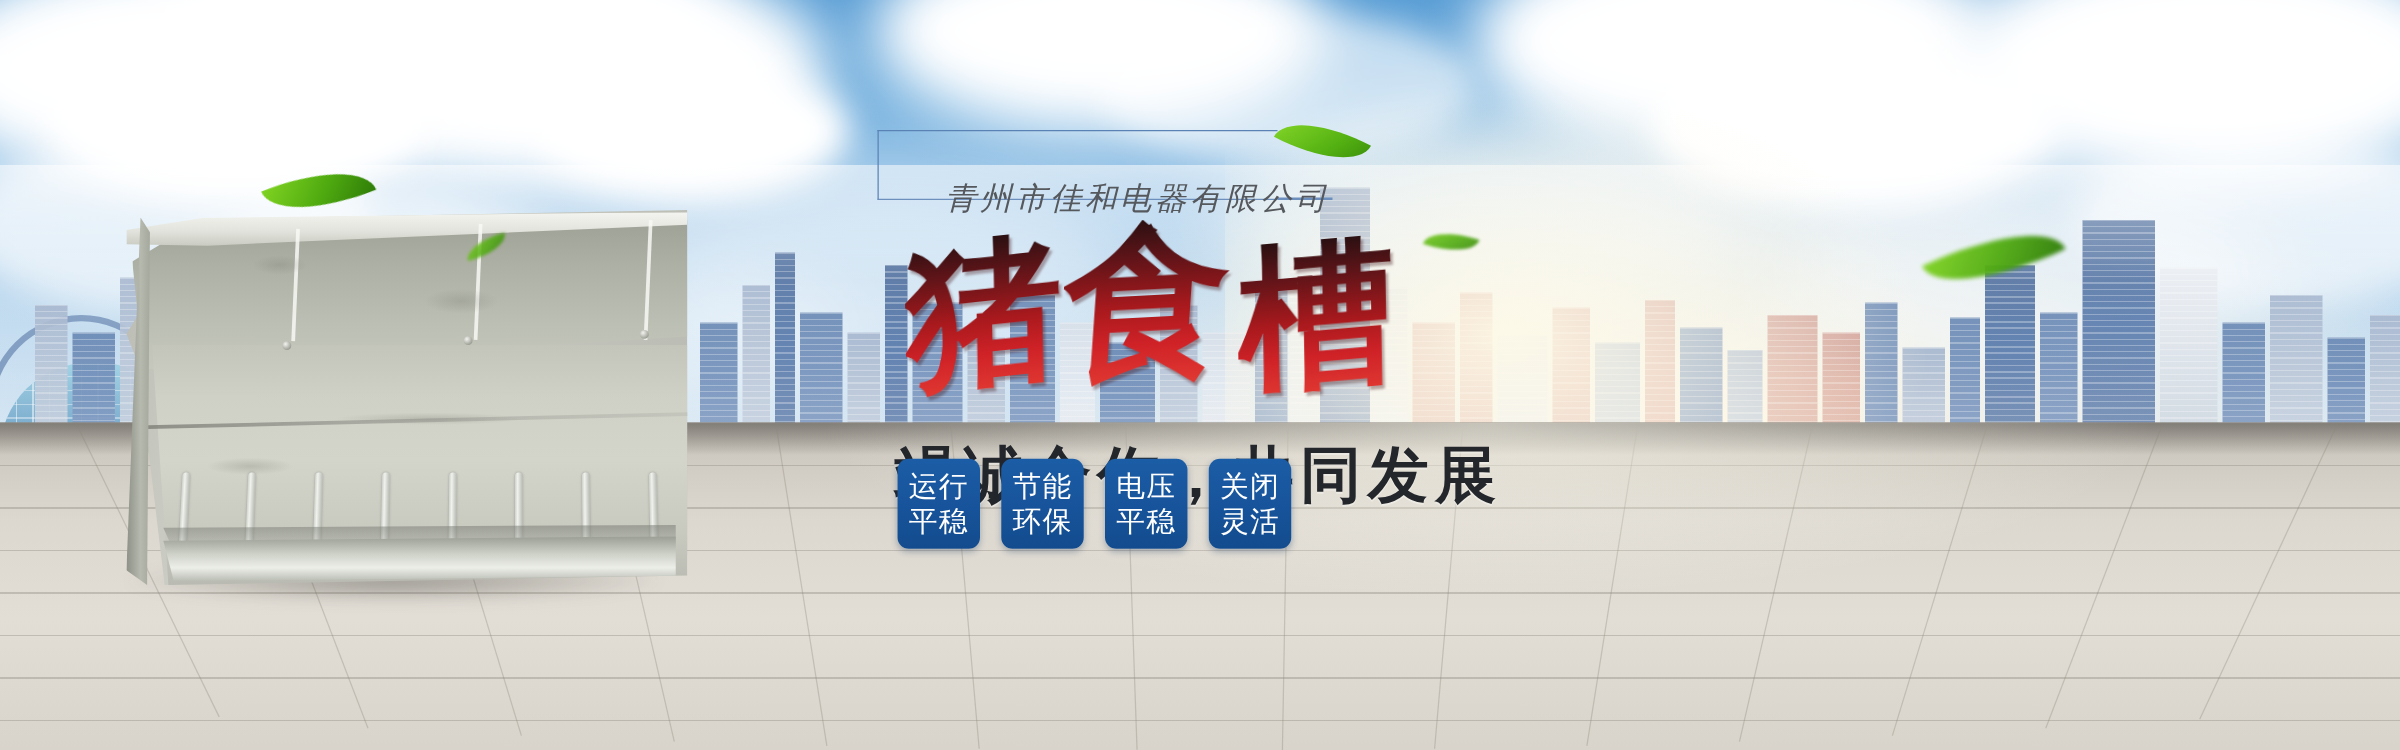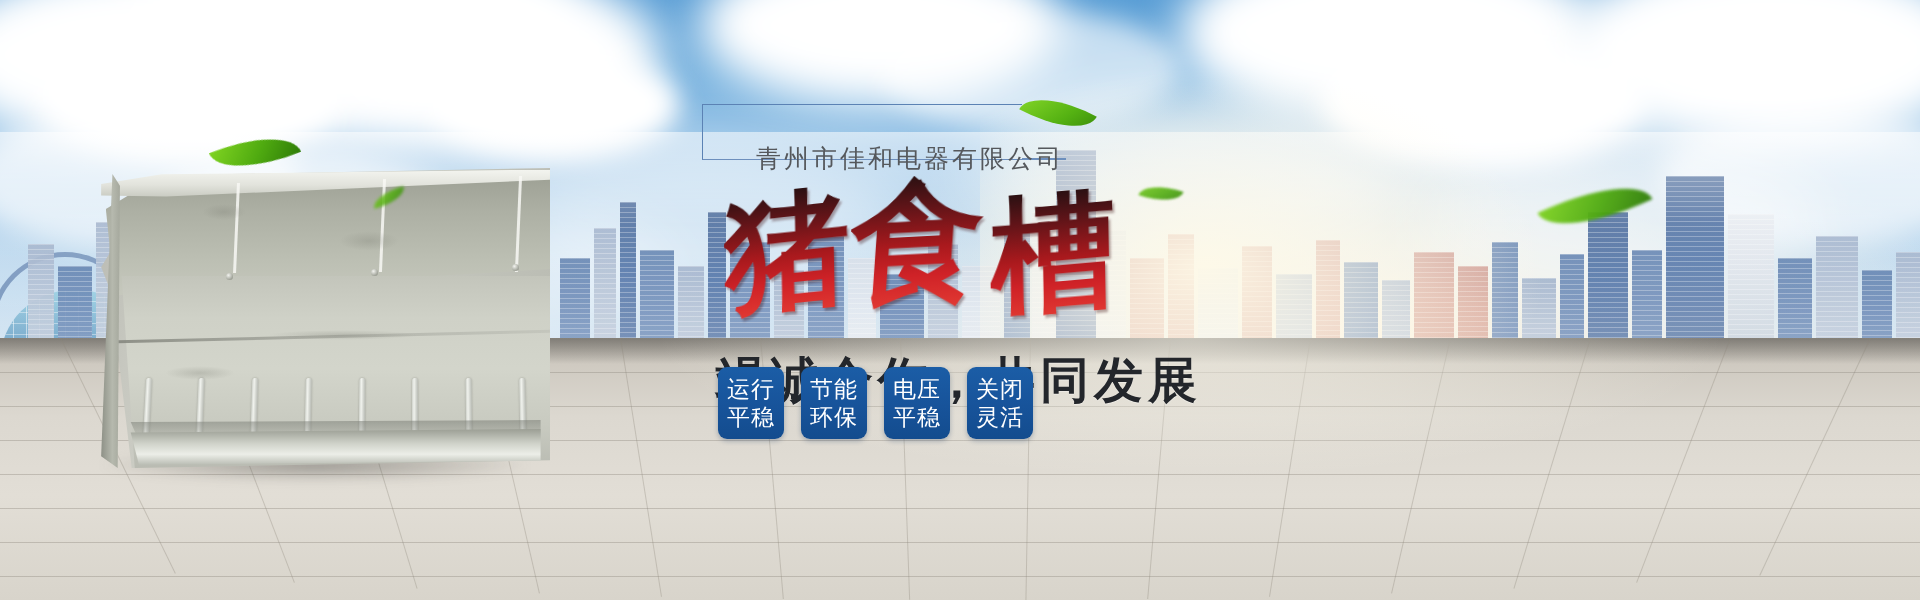--- a/index.html
+++ b/index.html
@@ -219,20 +219,21 @@
     content:""; position:absolute; left:320px; top:-1.5px; width:0px; height:0;
   }
   .bracket-bottom{
     position:absolute; left:322px; top:62px; width:44px; height:1.5px; background:#6d8fbd;
   }
   .company-name{
     position:absolute; left:56px; top:46px;
     font-size:25px; letter-spacing:3px; color:#55585c;
     font-family:"Liberation Sans", sans-serif;
     white-space:nowrap;
+    font-style:italic;
   }
 
   
   .headline{
     position:relative; margin-top:4px; height:160px;
   }
   .headline span{
     position:absolute;
     font-family:"Liberation Serif", serif;
     font-weight:700;

